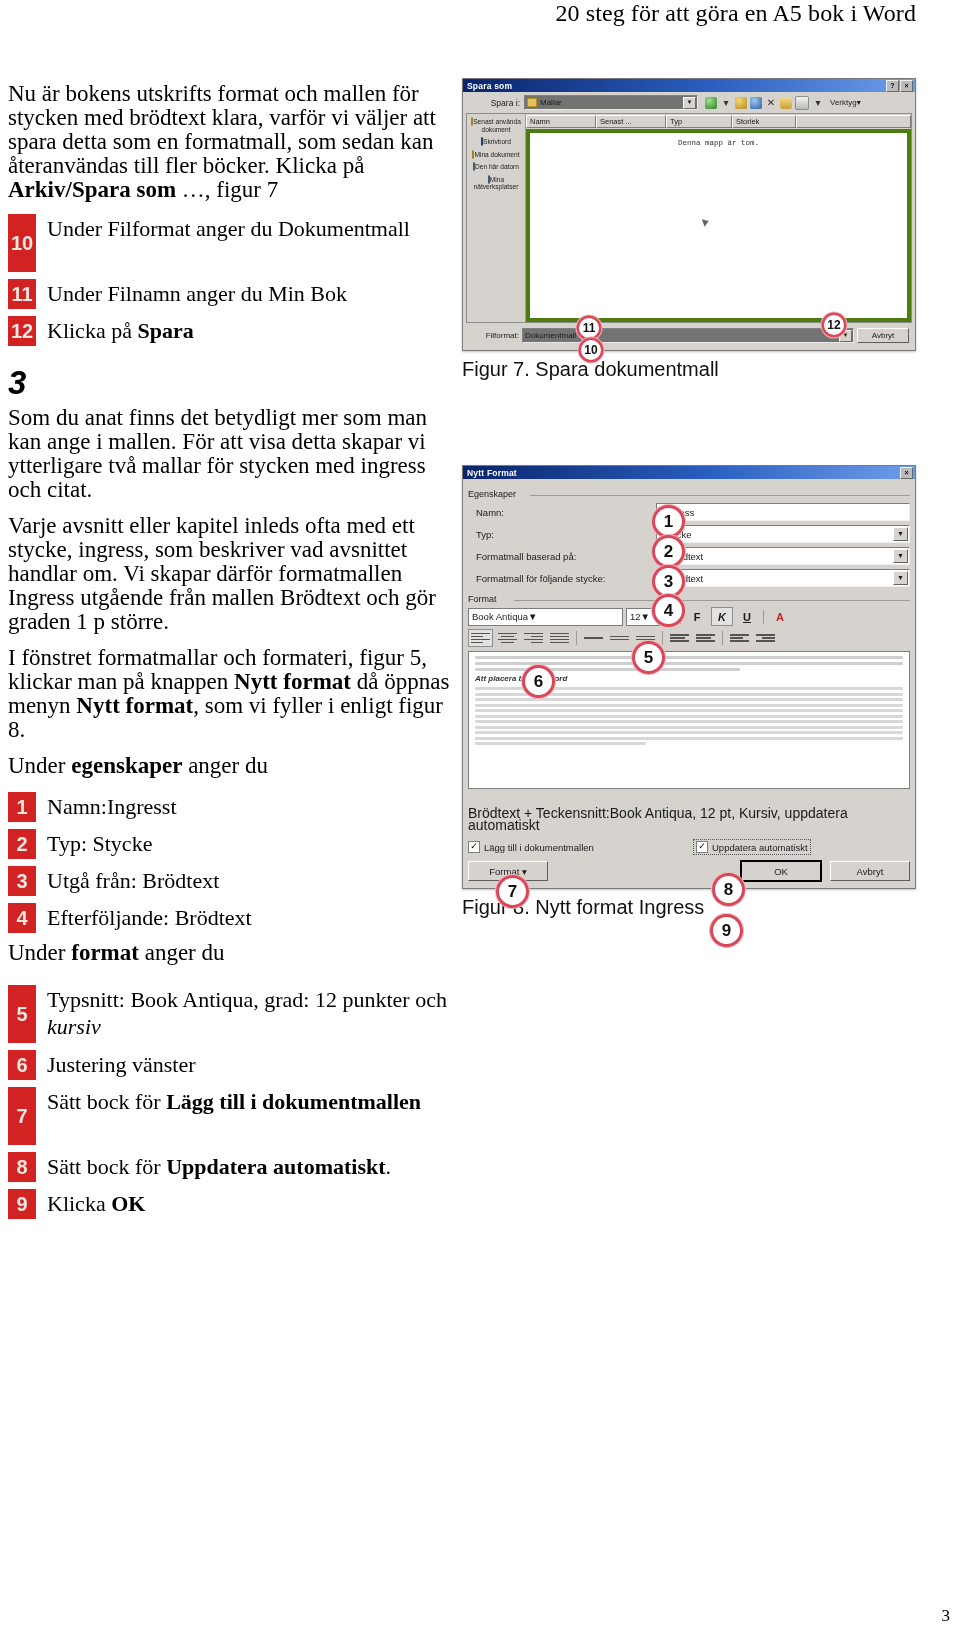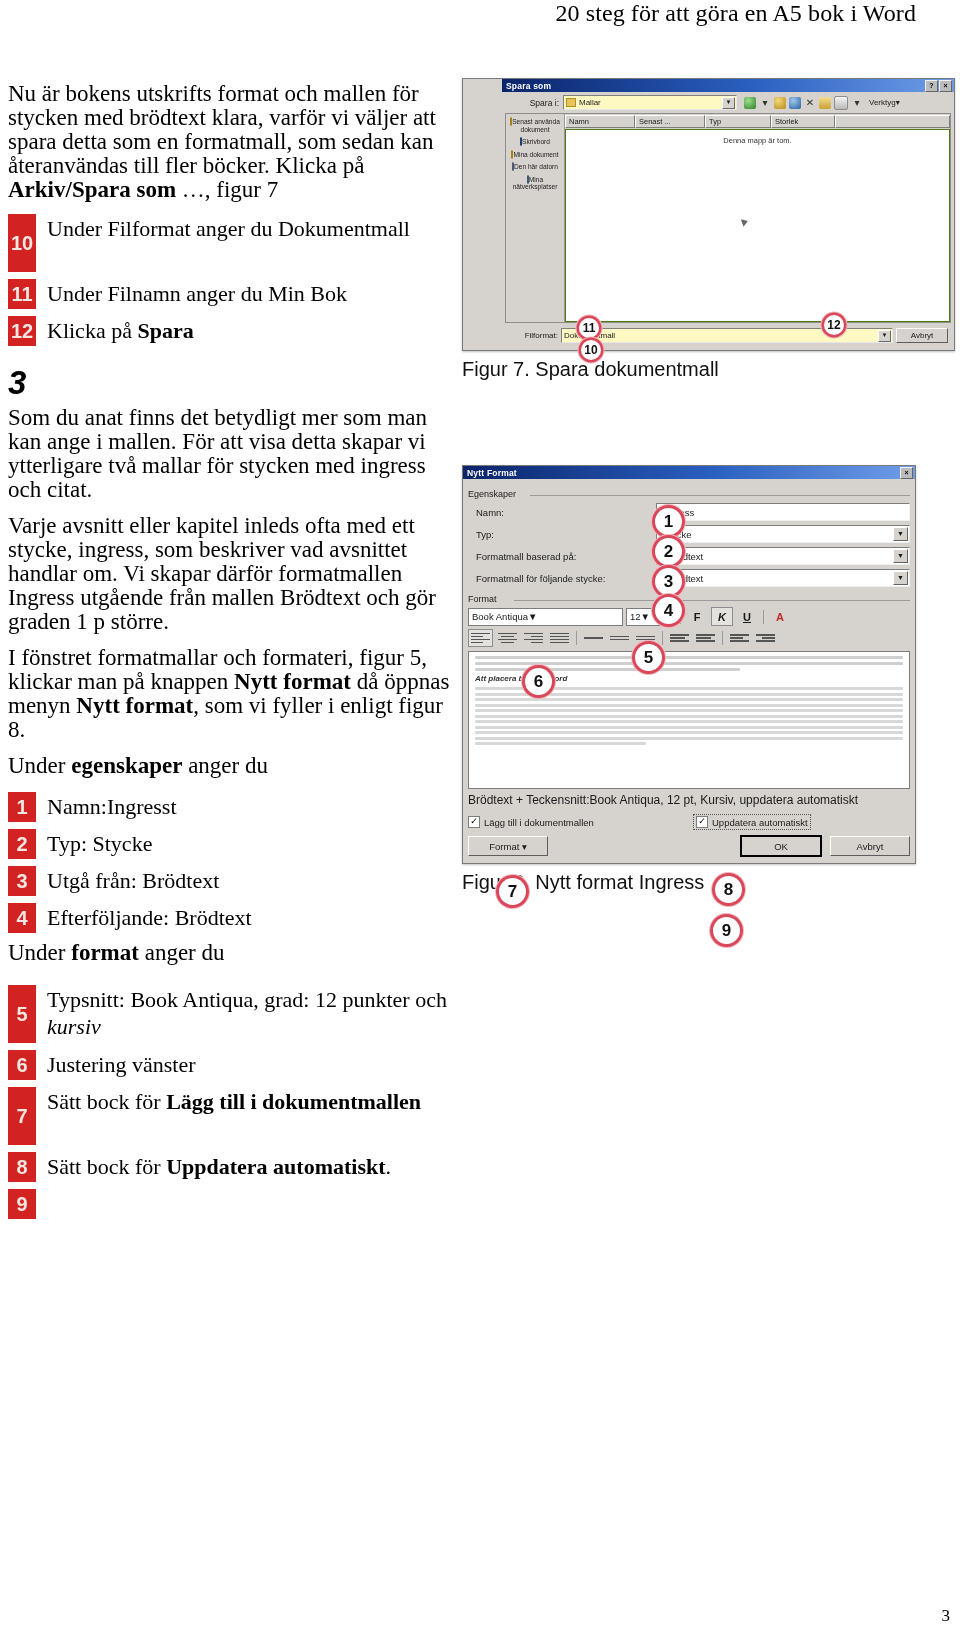--- a/index.html
+++ b/index.html
@@ -46,21 +46,21 @@
             padding:0 2px;}
   .titlebar .tb-title{flex:1 1 auto;padding-left:2px;letter-spacing:.2px;}
   .tb-btns{display:flex;gap:1px;}
   .tb-btn{width:11px;height:10px;background:#bcbcbc;border:1px solid #f1f1f1;
           border-right-color:#666;border-bottom-color:#666;font-size:7px;line-height:9px;
           text-align:center;color:#000;}
 
   .f7body{padding:3px;background:#d6d3ce;}
   .f7top{display:flex;align-items:center;gap:4px;}
   .f7top .lbl{width:54px;text-align:right;font-size:8.5px;}
-  .combo{flex:1 1 auto;height:13px;background:#fef9c3;border:1px solid #808080;
+  .combo{flex:1 1 auto;height:13px;background:#737373;border:1px solid #808080;
          border-right-color:#e8e8e8;border-bottom-color:#e8e8e8;display:flex;align-items:center;
          padding-left:2px;font-size:8px;position:relative;}
   .combo .folder{width:8px;height:7px;background:#e8c25a;border:1px solid #b08e22;margin-right:3px;}
   .combo .arrow{position:absolute;right:1px;top:1px;width:11px;height:10px;background:#d6d3ce;
                 border:1px solid #fff;border-right-color:#6b6b6b;border-bottom-color:#6b6b6b;
                 font-size:6px;text-align:center;line-height:9px;}
   .tbicons{display:flex;align-items:center;gap:3px;padding-left:3px;}
   .tbic{width:12px;height:12px;border-radius:2px;}
   .tbic.g{background:radial-gradient(circle at 35% 30%,#9ee08a,#2f7d2a);}
   .tbic.y{background:radial-gradient(circle at 35% 30%,#f5d87a,#b48a17);}
@@ -77,21 +77,21 @@
   .pi{width:18px;height:15px;margin:0 auto 1px;border-radius:2px;}
   .pi.doc{background:linear-gradient(#f6e09c,#d2a42a);border:1px solid #a9811c;}
   .pi.desk{background:linear-gradient(#8fb6ea,#2b5ea8);border:1px solid #1d406f;}
   .pi.mydoc{background:linear-gradient(#f8e7b3,#dcae37);border:1px solid #a9811c;}
   .pi.pc{background:linear-gradient(#cfd6e2,#6a7f9e);border:1px solid #4a5a73;}
   .pi.net{background:linear-gradient(#cfd6e2,#5d7fa8);border:1px solid #3f5a77;}
   .filelist{flex:1 1 auto;display:flex;flex-direction:column;}
   .colhdr{display:flex;background:#d6d3ce;padding:1px 0;}
   .ch{border:1px solid #fff;border-right-color:#7d7d7d;border-bottom-color:#7d7d7d;
       background:#d6d3ce;font-size:7.5px;padding:0 3px;height:11px;line-height:11px;}
-  .listarea{flex:1 1 auto;background:#fff;border:1px solid #4d7c0f;position:relative;}
+  .listarea{flex:1 1 auto;background:#fff;border:4px solid #4d7c0f;position:relative;font-family:Liberation Mono, monospace;}
   .emptymsg{position:absolute;left:0;right:0;top:6px;text-align:center;font-size:7.5px;color:#333;}
   .cursor{position:absolute;left:46%;top:46%;width:0;height:0;
           border-left:6px solid #333;border-bottom:4px solid transparent;
           border-top:4px solid transparent;transform:rotate(-20deg);opacity:.75;}
 
   .f7bottom{padding:3px 3px 4px 3px;}
   .brow{display:flex;align-items:center;gap:3px;margin-top:2px;}
   .brow .lbl{width:50px;text-align:right;font-size:8px;}
   .btn{background:#d6d3ce;border:1px solid #fff;border-right-color:#5d5d5d;
        border-bottom-color:#5d5d5d;font-size:8px;height:13px;min-width:50px;
@@ -128,21 +128,21 @@
   .albtn i{display:block;height:1.5px;background:#555;}
   .albtn.on{border:1px solid #8d8d8d;background:#e4e2de;}
 
   .preview{margin-top:4px;height:128px;background:#fff;border:1px solid #7d7d7d;
            padding:4px 6px;overflow:hidden;}
   .pvline{height:3px;background:#cfcfcf;margin-bottom:3px;border-radius:1px;}
   .pvline.s{width:62%;}
   .pvbold{font-size:8px;font-weight:bold;font-style:italic;color:#333;margin:3px 0 4px 0;}
   .pvdense{height:3px;background:#d8d8d8;margin-bottom:2.5px;border-radius:1px;}
 
-  .desc{font-size:12px;margin-top:5px;line-height:12px;}
+  .desc{font-size:14px;margin-top:18px;line-height:12px;}
   .chkrow{display:flex;margin-top:8px;}
   .chk{display:flex;align-items:center;font-size:9.5px;}
   .chkbox{width:10px;height:10px;background:#fff;border:1px solid #7d7d7d;margin-right:4px;
           font-size:9px;line-height:9px;text-align:center;color:#000;}
   .chk.dotted{border:1px dotted #555;padding:1px 2px;}
   .btnrow{display:flex;align-items:center;margin-top:5px;}
   .dbtn{height:18px;min-width:78px;background:#d6d3ce;border:1px solid #fff;
         border-right-color:#5d5d5d;border-bottom-color:#5d5d5d;font-size:9.5px;
         display:flex;align-items:center;justify-content:center;}
   .dbtn.def{border:2px solid #000;}
@@ -228,27 +228,28 @@
       <div class="step tall">
         <div class="num">7</div>
         <div class="txt"><span>Sätt bock för </span><b>Lägg till i dokumentmallen</b></div>
       </div>
       <div class="step">
         <div class="num">8</div>
         <div class="txt"><span>Sätt bock för </span><b>Uppdatera automatiskt</b><span>.</span></div>
       </div>
       <div class="step">
         <div class="num">9</div>
+        <div class="txt"><span>Klicka </span><b>OK</b></div>
       </div>
     </div>
   </div>
 
   <div class="colR">
 
-    <div class="win" style="width:452px;padding-left:39px;">
+    <div class="win" style="width:452px;">
       <div class="titlebar">
         <span class="tb-title">Spara som</span>
         <span class="tb-btns">
           <span class="tb-btn">?</span>
           <span class="tb-btn">×</span>
         </span>
       </div>
 
       <div class="f7body">
         <div class="f7top">

